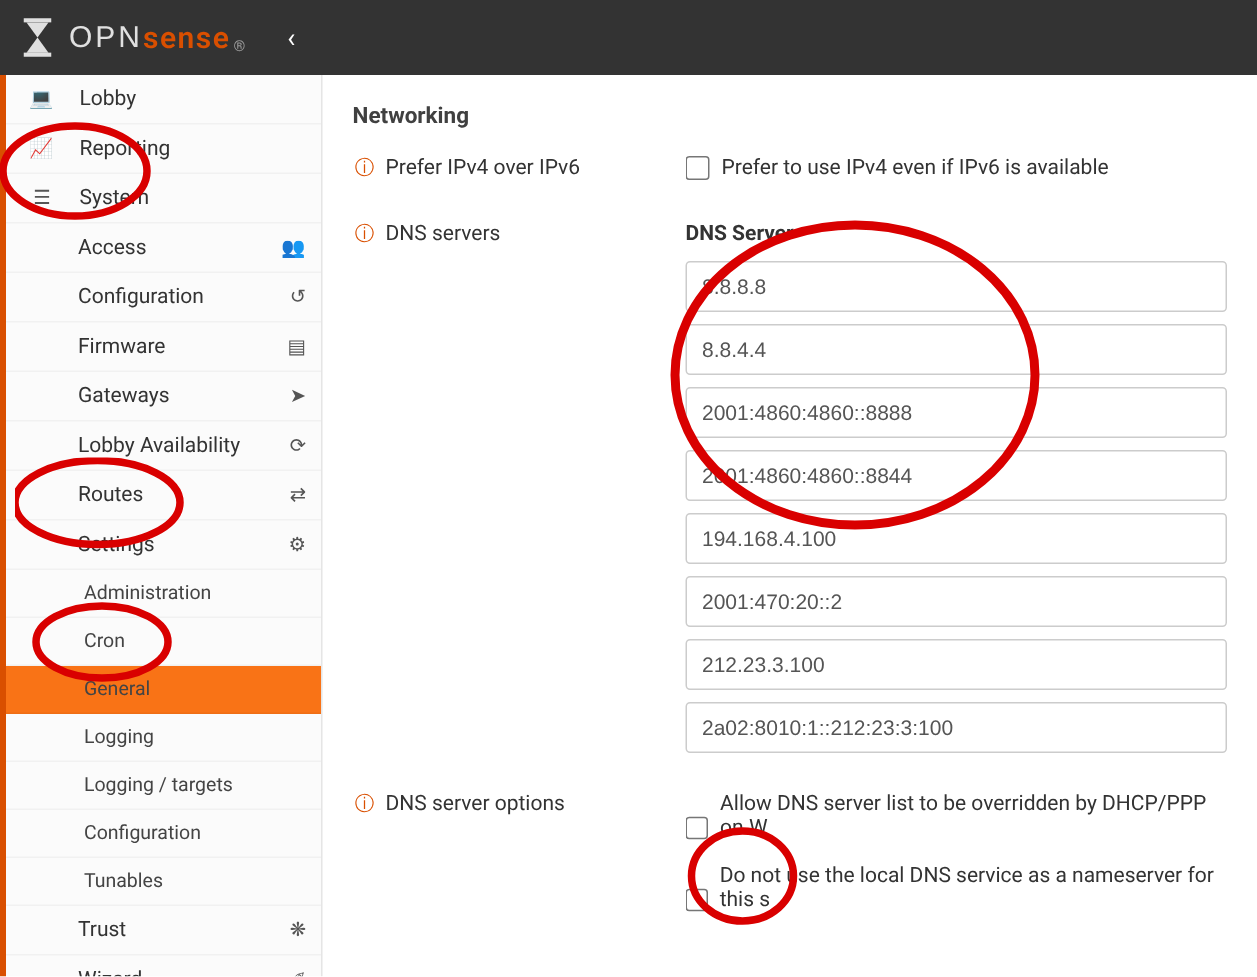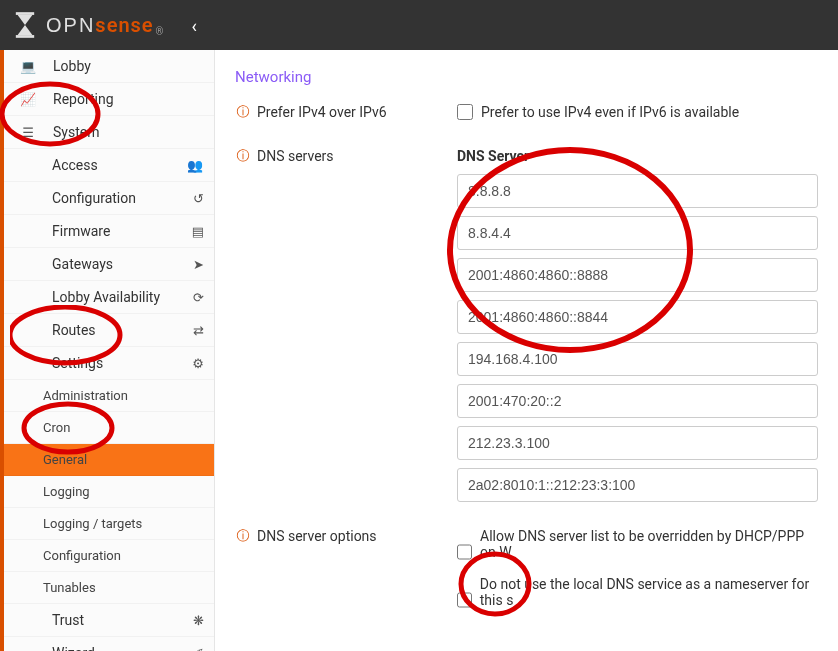--- a/index.html
+++ b/index.html
@@ -16,26 +16,26 @@
     
     .layout { display: flex; height: calc(100% - 50px); }
     
     .sidebar { width: 215px; background: #fbfbfb; border-right: 1px solid #e5e5e5; border-left: 4px solid #d94f00; overflow: hidden; }
     .nav-item { display: flex; align-items: center; padding: 8px 10px 8px 14px; cursor: pointer; color: #333; border-bottom: 1px solid rgba(0,0,0,0.04); }
     .nav-item .nav-icon { width: 20px; text-align: center; color: #555; font-size: 13px; }
     .nav-item .nav-label { flex: 1; margin-left: 15px; }
     .nav-item .nav-right { color: #555; font-size: 13px; width: 18px; text-align: right; }
     .sub1 { padding-left: 36px; }
     .sub1 .nav-label { margin-left: 12px; }
-    .sub2 { padding-left: 39px; font-size: 13px; color: #444; }
+    .sub2 { padding-left: 52px; font-size: 13px; color: #444; }
     .sub2 .nav-label { margin-left: 0; }
     .sub2.active { background: #f97316; }
     
     .main { flex: 1; padding: 18px 20px; overflow: hidden; }
-    .section-title { font-weight: 400; font-size: 15px; color: #8b5cf6; margin-bottom: 18px; }
+    .section-title { font-weight: 700; font-size: 15px; color: #404040; margin-bottom: 18px; }
     .form-row { display: flex; align-items: flex-start; margin-bottom: 18px; }
     .form-label { width: 222px; display: flex; align-items: center; color: #333; }
     .info-icon { color: #d94f00; background: transparent; width: 16px; height: 16px; font-size: 13px; margin-right: 6px; display: inline-flex; align-items: center; justify-content: center; }
     .form-content { flex: 1; }
     .checkbox-line { display: flex; align-items: flex-end; margin-bottom: 10px; }
     .checkbox-line input[type=checkbox] { width: 16px; height: 16px; margin-right: 8px; cursor: pointer; }
     .dns-header { font-weight: 700; margin-bottom: 10px; }
     .dns-input { width: 100%; padding: 8px 10px; border: 1px solid #ccc; border-radius: 3px; margin-bottom: 8px; font-size: 14px; color: #555; }
     .annot-svg { position: absolute; pointer-events: none; }
   </style>

